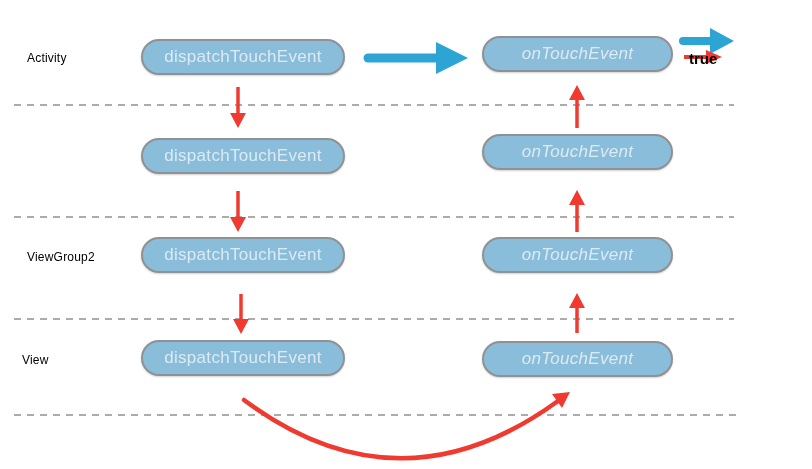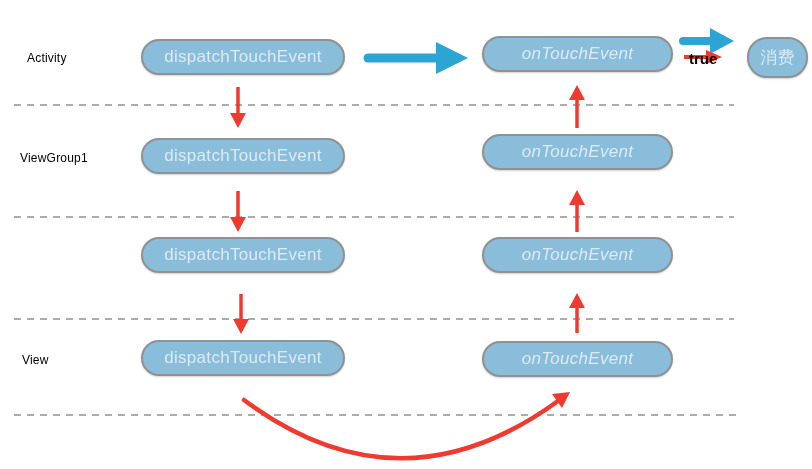--- a/index.html
+++ b/index.html
@@ -107,29 +107,28 @@
       <polygon points="706,50 706,64 722,57" fill="#F03A30"></polygon>
     </g>
 
     <g>
       <path d="M 244 400 Q 400 516 558 401" fill="none" stroke="#F03A30" stroke-width="4.5" stroke-linecap="round"></path>
       <polygon points="570,392 562,408 552,394" fill="#F03A30"></polygon>
     </g>
   </svg>
 
   <div class="rowlabel" style="left:27px; top:51px;">Activity</div>
-  <div class="rowlabel" style="left:20px; top:151px;">ViewGroup1</div>
+  <div class="rowlabel" style="left:27px; top:250px;">ViewGroup2</div>
   <div class="rowlabel" style="left:22px; top:353px;text-align:right;">View</div>
 
   <div class="pill left-col" style="top:39px;">dispatchTouchEvent</div>
   <div class="pill left-col" style="top:138px;">dispatchTouchEvent</div>
   <div class="pill left-col" style="top:237px;">dispatchTouchEvent</div>
   <div class="pill left-col" style="top:340px;">dispatchTouchEvent</div>
 
   <div class="pill right-col" style="top:36px;">onTouchEvent</div>
   <div class="pill right-col" style="top:134px;">onTouchEvent</div>
   <div class="pill right-col" style="top:237px;">onTouchEvent</div>
   <div class="pill right-col" style="top:341px;">onTouchEvent</div>
 
   <div class="true-label">true</div>
-  <div class="pill consume">消费</div>
 
 </div>
 
 </body></html>

